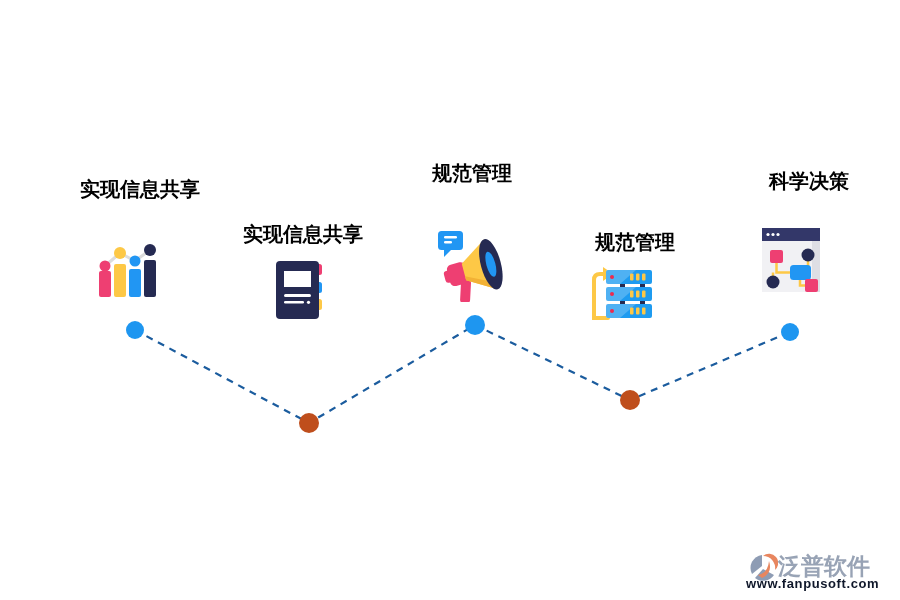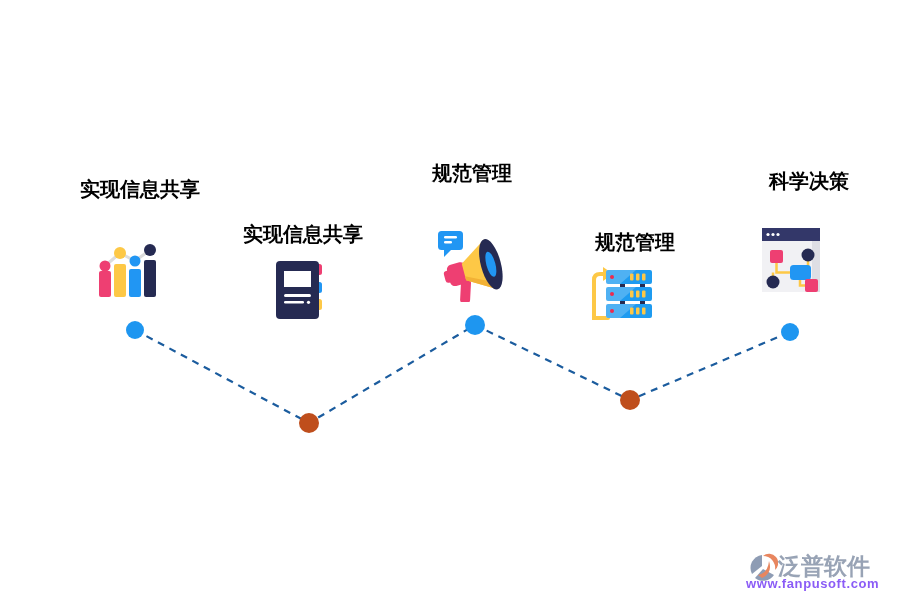--- a/index.html
+++ b/index.html
@@ -41,21 +41,21 @@
     font-size: 23px;
     font-weight: 700;
     color: #98a3b5;
     white-space: nowrap;
   }
   .wm-url {
     position: absolute;
     left: -4px; top: 23px;
     font-size: 13px;
     font-weight: 700;
-    color: #8b5cf6;
+    color: #0f172a;
     letter-spacing: 0.6px;
     white-space: nowrap;
   }
 </style>
 </head>
 <body>
 
 <div class="canvas">
 
   <svg class="connector-layer" width="900" height="600" viewBox="0 0 900 600">

